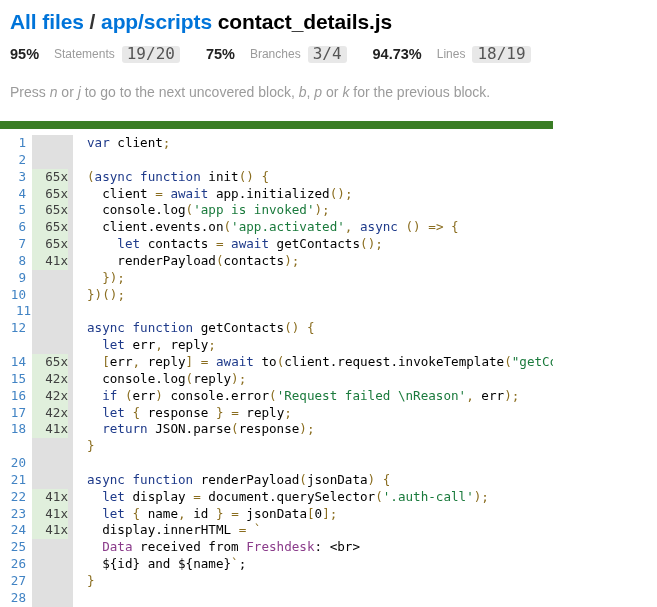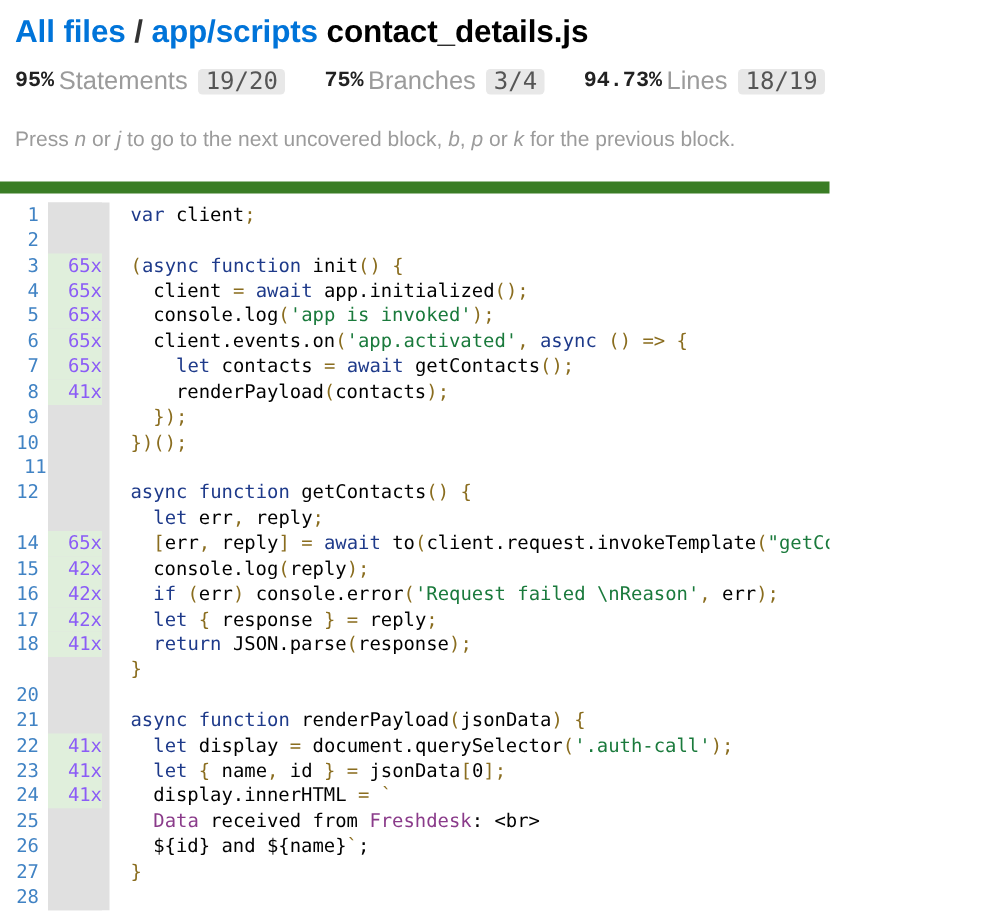--- a/index.html
+++ b/index.html
@@ -59,26 +59,25 @@
     display: inline-flex;
     align-items: center;
     margin-right: 26px;
     font-size: 14px;
     line-height: 18px;
   }
   .metric .pct {
     font-weight: bold;
     color: #222;
     font-size: 14.5px;
-    font-family: Liberation Mono, monospace;
   }
   .metric .label {
     color: #9b9b9b;
-    margin-left: 3px;
-    font-size: 17px;
+    margin-left: 15px;
+    font-size: 12px;
   }
   .metric .fraction {
     margin-left: 7px;
     background: #e8e8e8;
     color: #555;
     border-radius: 3px;
     padding: 1px 5px 2px 5px;
     font-family: "DejaVu Sans Mono", monospace;
     font-size: 16px;
     line-height: 14px;
@@ -127,21 +126,21 @@
     color: #5a5a5a;
     user-select: none;
     background: #e0e0e0;
   }
   .gutter-counts .cnt {
     display: block;
     background: #e0e0e0;
   }
   .gutter-counts .cnt.covered {
     background: #e0efdc;
-    color: #8b5cf6;
+    color: #404040;
   }
   .code-body {
     flex: 1 1 auto;
     padding-left: 14px;
     color: #000;
     white-space: pre;
     overflow: hidden;
   }
   .code-body .ln { display: block; min-height: 16.85px; }
 

